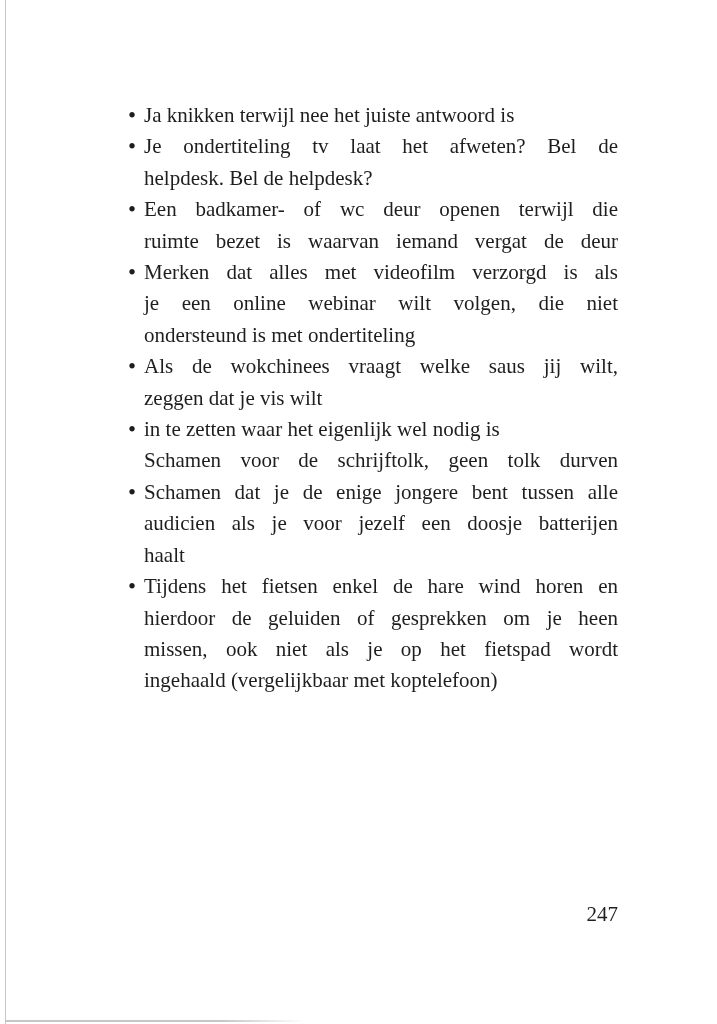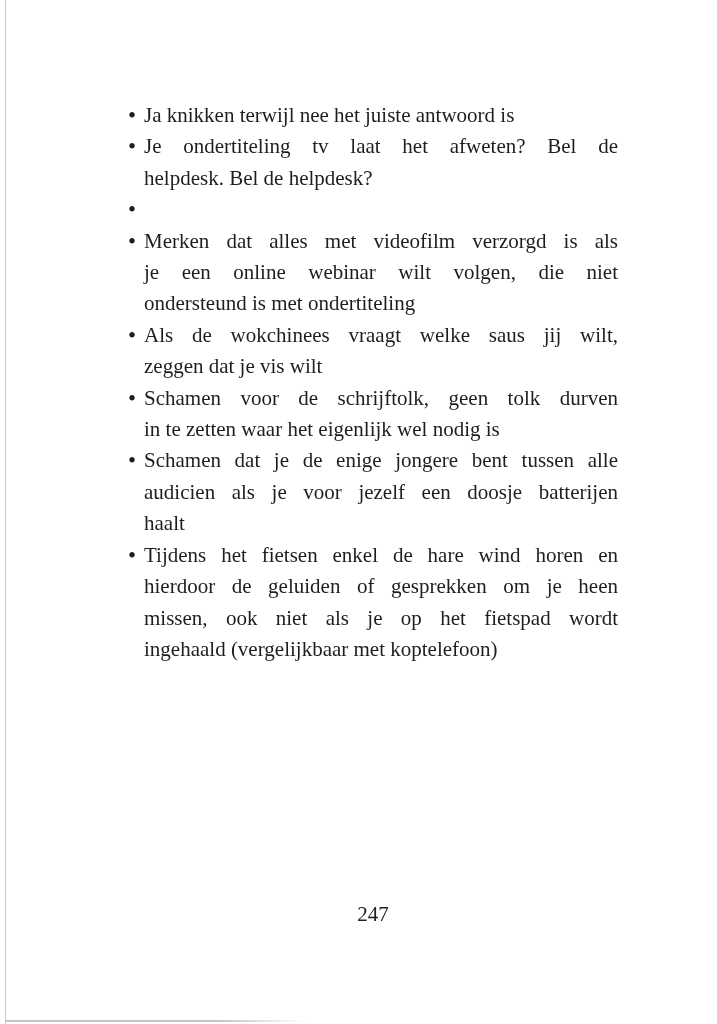--- a/index.html
+++ b/index.html
@@ -37,21 +37,21 @@
     font-size: 23px;
     line-height: 31.4px;
   }
   .item-lines { flex: 1; min-width: 0; font-family: Liberation Serif, serif; }
   .line { text-align: left; }
   .line.j { text-align: justify; text-align-last: justify; }
   .page-number {
     position: absolute;
     left: 128px; top: 899px;
     width: 490px;
-    text-align: center;
+    text-align: right;
     font-size: 21px;
     line-height: 31.4px;
   }
 </style>
 </head>
 <body>
 
 <div class="page" style="--bg: #ffffff; --text: #1e1e1e; --edge: #c6c6c6;">
   <div class="edge-left"></div>
   <div class="edge-bottom"></div>
@@ -65,42 +65,44 @@
       <div class="item">
         <span class="bullet">•</span>
         <div class="item-lines">
           <div class="line j">Je ondertiteling tv laat het afweten? Bel de</div>
           <div class="line">helpdesk. Bel de helpdesk?</div>
         </div>
       </div>
       <div class="item">
         <span class="bullet">•</span>
         <div class="item-lines">
+          <div class="line j">Een badkamer- of wc deur openen terwijl die</div>
+          <div class="line j">ruimte bezet is waarvan iemand vergat de deur</div>
         </div>
       </div>
       <div class="item">
         <span class="bullet">•</span>
         <div class="item-lines">
           <div class="line j">Merken dat alles met videofilm verzorgd is als</div>
           <div class="line j">je een online webinar wilt volgen, die niet</div>
           <div class="line">ondersteund is met ondertiteling</div>
         </div>
       </div>
       <div class="item">
         <span class="bullet">•</span>
         <div class="item-lines">
           <div class="line j">Als de wokchinees vraagt welke saus jij wilt,</div>
           <div class="line">zeggen dat je vis wilt</div>
         </div>
       </div>
       <div class="item">
         <span class="bullet">•</span>
         <div class="item-lines">
+          <div class="line">in te zetten waar het eigenlijk wel nodig is</div>
           <div class="line j">Schamen voor de schrijftolk, geen tolk durven</div>
-          <div class="line">in te zetten waar het eigenlijk wel nodig is</div>
         </div>
       </div>
       <div class="item">
         <span class="bullet">•</span>
         <div class="item-lines">
           <div class="line j">Schamen dat je de enige jongere bent tussen alle</div>
           <div class="line j">audicien als je voor jezelf een doosje batterijen</div>
           <div class="line">haalt</div>
         </div>
       </div>

